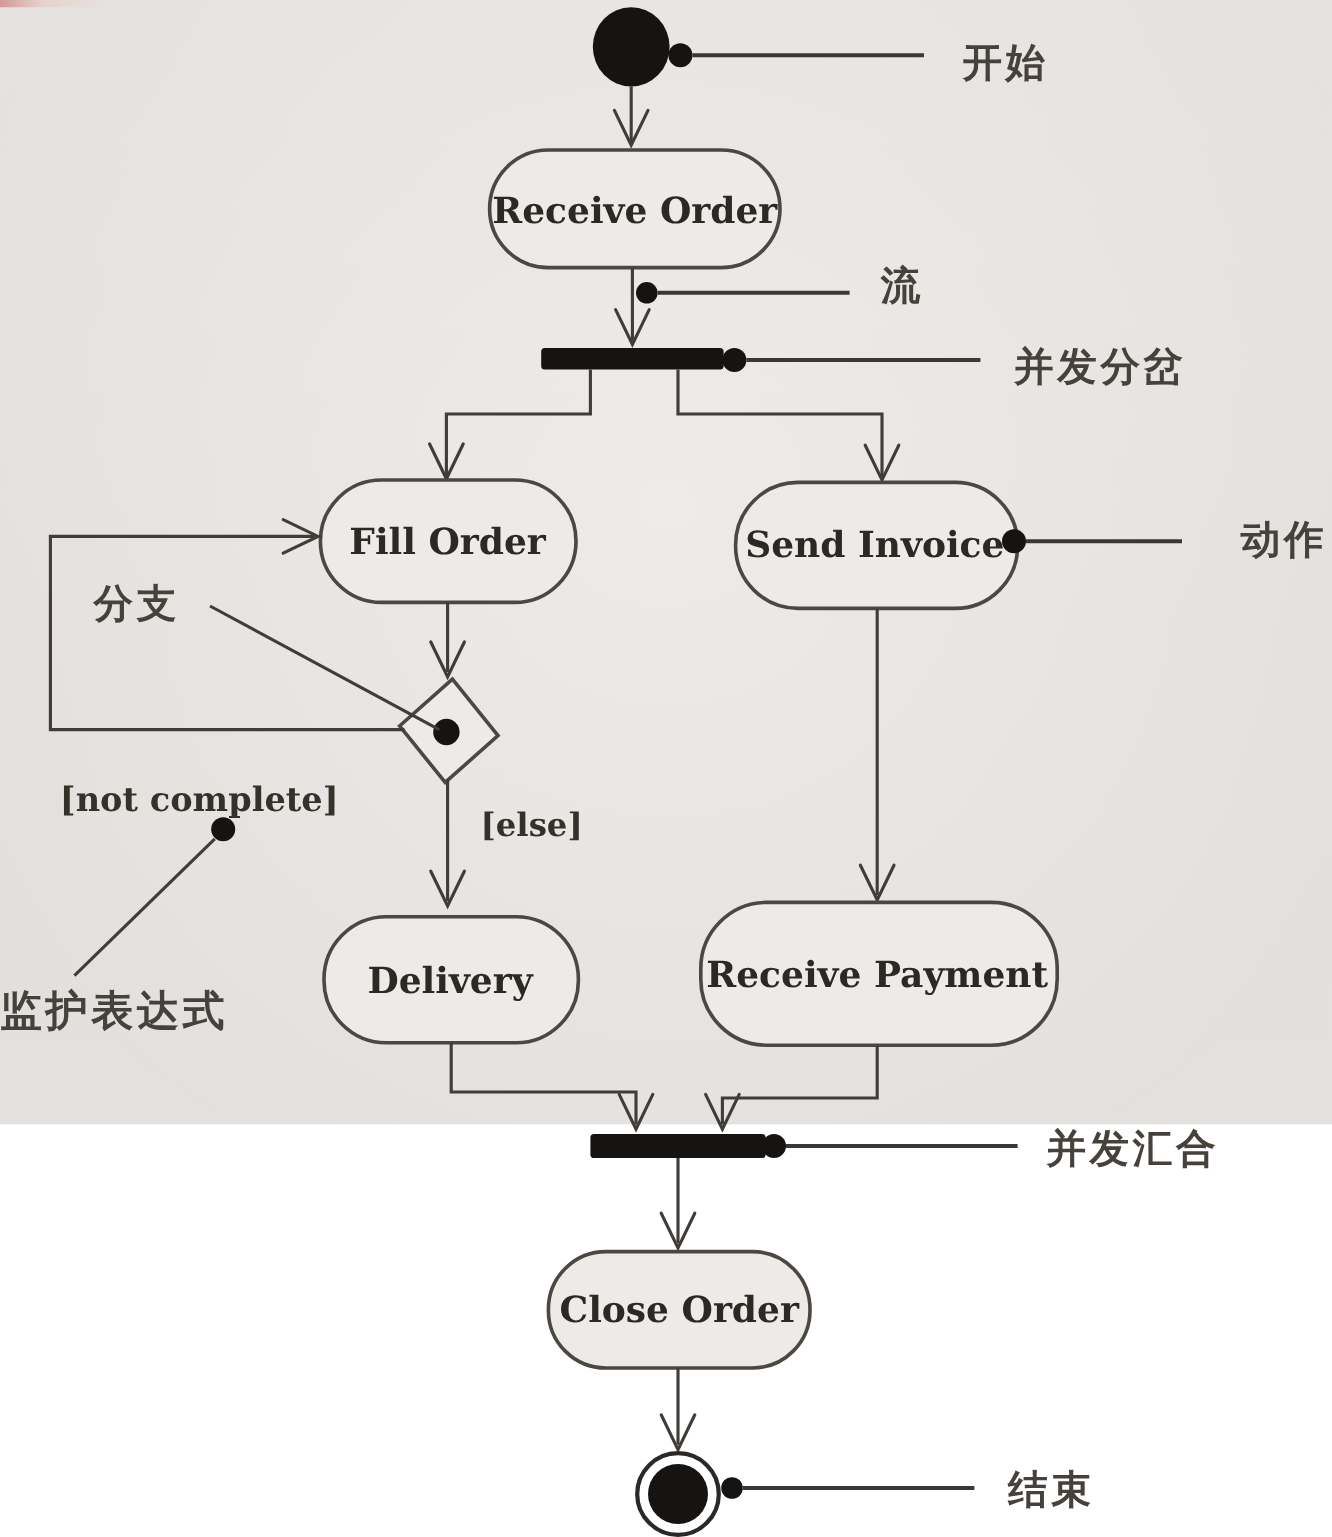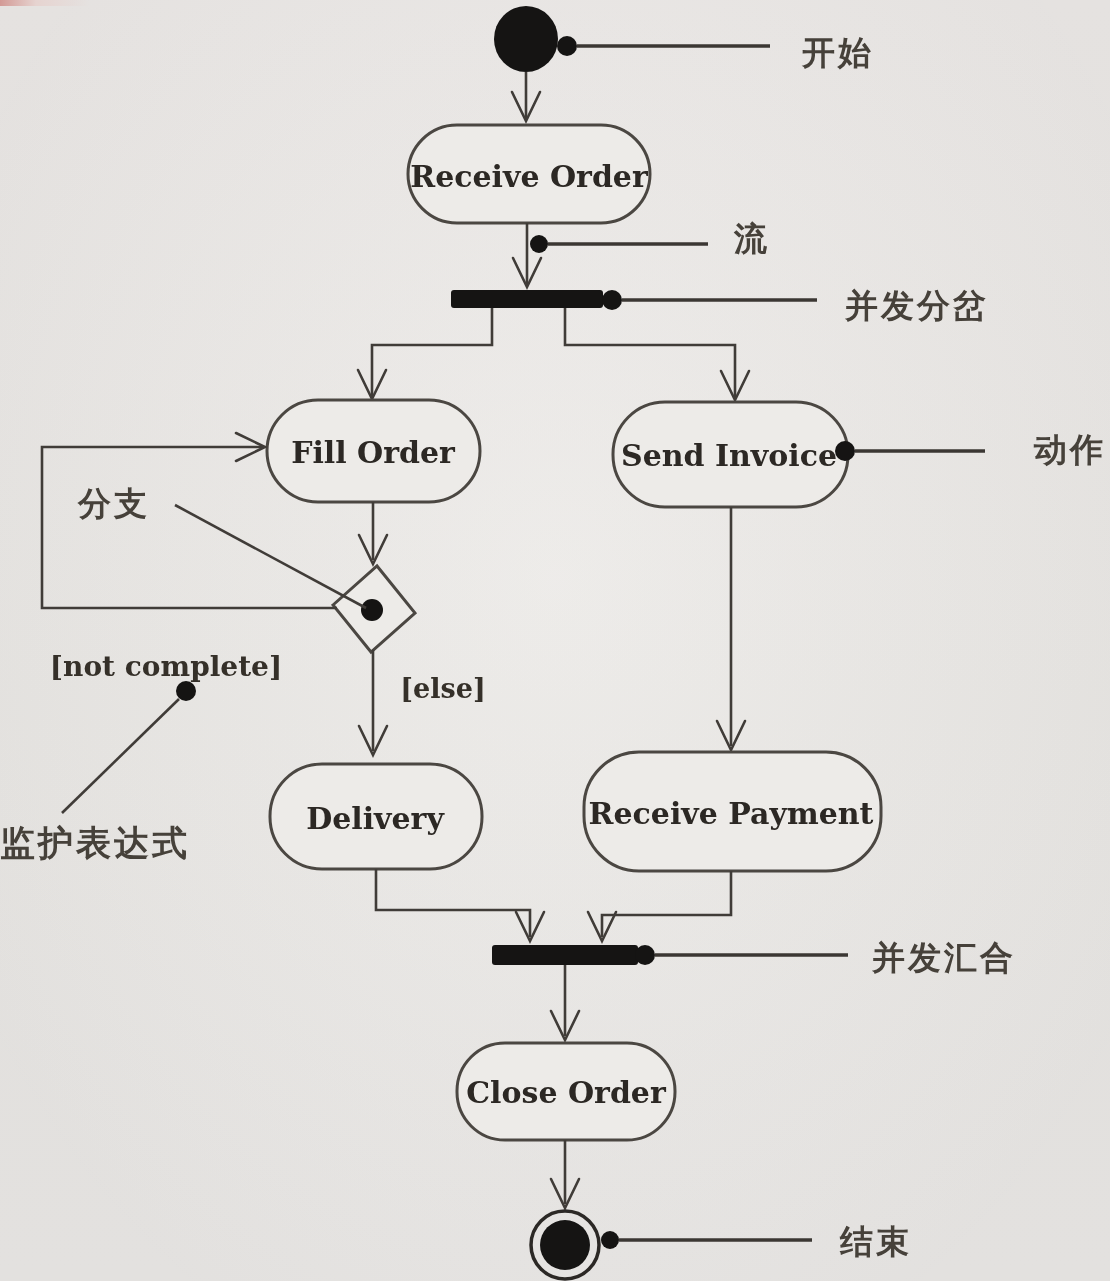--- a/index.html
+++ b/index.html
@@ -1,18 +1,18 @@
 <!DOCTYPE html>
 <html><head>
 <meta charset="utf-8">
 <style>
   html,body{margin:0;padding:0;}
   body{width:1110px;height:1281px;overflow:hidden;}
   .canvas{
-    position:relative;width:1110px;height:1281px;
+    position:relative;width:1110px;height:937px;
     background:
       radial-gradient(ellipse at 50% 45%, rgba(255,255,255,0.18), rgba(0,0,0,0.03) 85%),
       linear-gradient(180deg,#ece9e7 0%, #e9e7e4 55%, #eae8e6 100%);
   }
   .smudge{position:absolute;left:0;top:0;width:90px;height:6px;
     background:linear-gradient(90deg, rgba(196,94,88,0.55), rgba(233,167,160,0.25) 40%, rgba(236,180,170,0) 100%);
     border-radius:0 0 4px 0;}
   svg{position:absolute;left:0;top:0;}
   .edge{stroke:#403c38;stroke-width:2.6;fill:none;}
   .ann-line{stroke:#3b3733;stroke-width:3.4;fill:none;}

